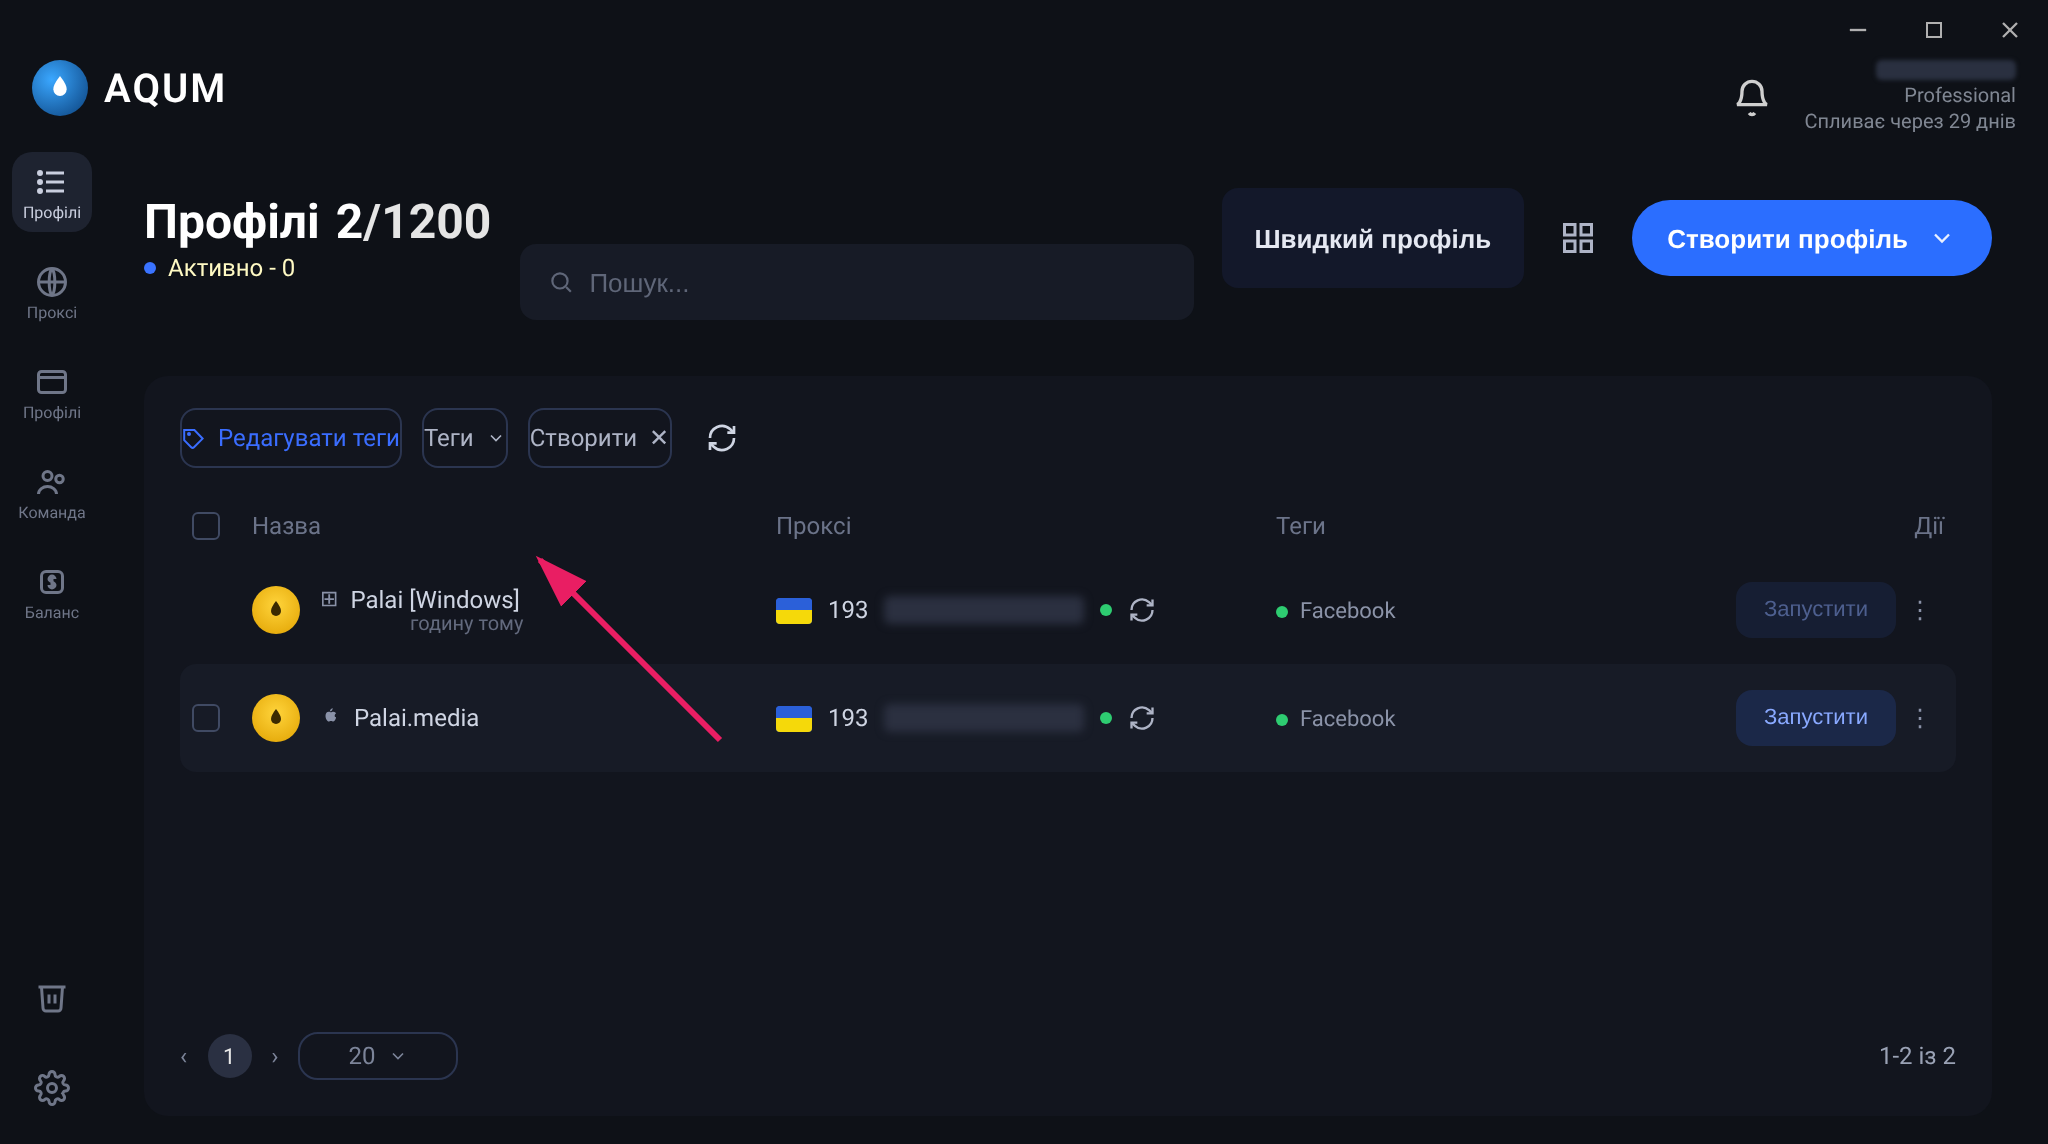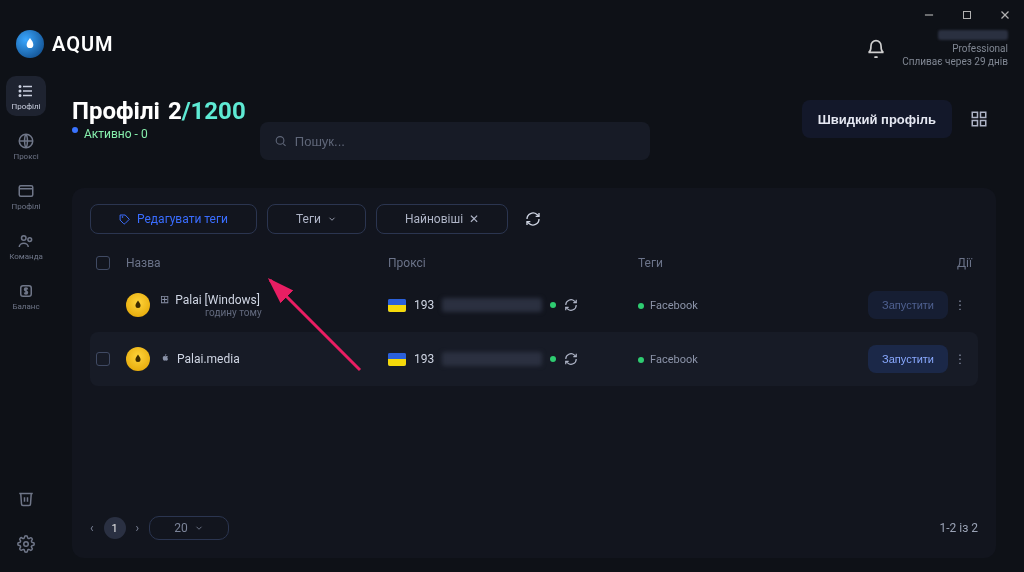--- a/index.html
+++ b/index.html
@@ -75,41 +75,41 @@
       flex: 1;
       padding: 8px 28px 14px 20px;
       display: flex;
       flex-direction: column;
     }
 
     .main-header { display: flex; align-items: center; gap: 14px; }
     .title-block { }
     .page-title { font-size: 24px; font-weight: 700; color: #fff; display: flex; align-items: baseline; gap: 8px; }
     .count-badge { font-weight: 700; color: #fff; }
-    .count-total { color: #5eead4; }
-    .active-line { font-size: 12px; color: #86efac; margin-top: 2px; display: flex; gap: 6px; }
+    .count-total { color: #e5e5e5; }
+    .active-line { font-size: 12px; color: #fef9c3; margin-top: 2px; display: flex; align-items: center; gap: 6px; }
     .dot-blue { width: 6px; height: 6px; border-radius: 50%; background: #3a73ff; }
 
     .search-box {
       flex: 1; max-width: 390px; height: 38px;
       background: #171b26; border-radius: 8px;
       display: flex; align-items: center; padding: 0 14px;
       color: #5f6678;
       margin-top: 44px;
     }
     .search-box svg { width: 14px; height: 14px; margin-right: 8px; }
     .search-box input {
       background: transparent; border: none; outline: none;
       color: #cfd5e3; font-size: 13px; width: 100%;
     }
     .search-box input::placeholder { color: #5f6678; }
 
     .header-actions { margin-left: auto; display: flex; align-items: center; gap: 10px; }
     .btn-outline {
-      height: 38px; padding: 0 16px; border-radius: 8px;
+      height: 50px; padding: 0 16px; border-radius: 8px;
       background: #13182a; color: #e5e8f2; font-size: 13px; font-weight: 600;
       border: none; cursor: pointer;
       display: flex; align-items: center;
     }
     .grid-toggle {
       width: 34px; height: 38px; border-radius: 8px;
       display: flex; align-items: center; justify-content: center;
       color: #aeb4c6; cursor: pointer;
     }
     .btn-primary {
@@ -124,21 +124,21 @@
       margin-top: 28px;
       background: #12151e;
       border-radius: 12px;
       padding: 16px 18px 18px;
       flex: 1;
       display: flex;
       flex-direction: column;
     }
     .filters { display: flex; align-items: center; gap: 10px; }
     .pill {
-      height: 30px; padding: 0 28px; border-radius: 8px;
+      height: 30px; padding: 0 0; border-radius: 8px;
       background: transparent; border: 1px solid #2b3550;
       color: #3a6dff; font-size: 12px; display: flex; align-items: center; gap: 6px;
       cursor: pointer;
     }
     .pill.secondary { color: #aeb4c6; }
     .pill .chev-d { width: 10px; height: 10px; }
     .pill .x { color: #aeb4c6; }
     .refresh-icn {
       width: 30px; height: 30px; display: flex; align-items: center; justify-content: center;
       color: #cfd5e3; cursor: pointer;
@@ -354,40 +354,46 @@
           <span>Швидкий профіль</span>
         </button>
         <div class="grid-toggle">
           <svg viewBox="0 0 24 24" width="18" height="18" fill="none" stroke="currentColor" stroke-width="2">
               <rect x="3" y="3" width="7" height="7"></rect>
               <rect x="14" y="3" width="7" height="7"></rect>
               <rect x="3" y="14" width="7" height="7"></rect>
               <rect x="14" y="14" width="7" height="7"></rect>
             </svg>
         </div>
+        <button class="btn-primary">
+          <span>Створити профіль</span>
+          <svg class="chev" viewBox="0 0 24 24" width="14" height="14" fill="none" stroke="currentColor" stroke-width="2">
+              <polyline points="6 9 12 15 18 9"></polyline>
+            </svg>
+        </button>
       </div>
     </div>
 
     <div class="table-card">
       <div class="filters">
         <div class="pill">
           <svg viewBox="0 0 24 24" width="12" height="12" fill="none" stroke="currentColor" stroke-width="2">
               <path d="M20.6 12.6 12 21.2a2 2 0 0 1-2.8 0l-7-7V4h10.2l8.2 8.6a2 2 0 0 1 0 0z"></path>
               <circle cx="7" cy="8" r="1"></circle>
             </svg>
           <span>Редагувати теги</span>
         </div>
         <div class="pill secondary">
           <span>Теги</span>
           <svg class="chev-d" viewBox="0 0 24 24" fill="none" stroke="currentColor" stroke-width="2">
               <polyline points="6 9 12 15 18 9"></polyline>
             </svg>
         </div>
         <div class="pill secondary">
-          <span>Найновіші</span>
+          <span>Створити</span>
           <span class="x">✕</span>
         </div>
         <div class="refresh-icn">
           <svg viewBox="0 0 24 24" width="16" height="16" fill="none" stroke="currentColor" stroke-width="2">
               <path d="M3 12a9 9 0 0 1 15-6.7L21 8"></path>
               <path d="M21 3v5h-5"></path>
               <path d="M21 12a9 9 0 0 1-15 6.7L3 16"></path>
               <path d="M3 21v-5h5"></path>
             </svg>
         </div>

